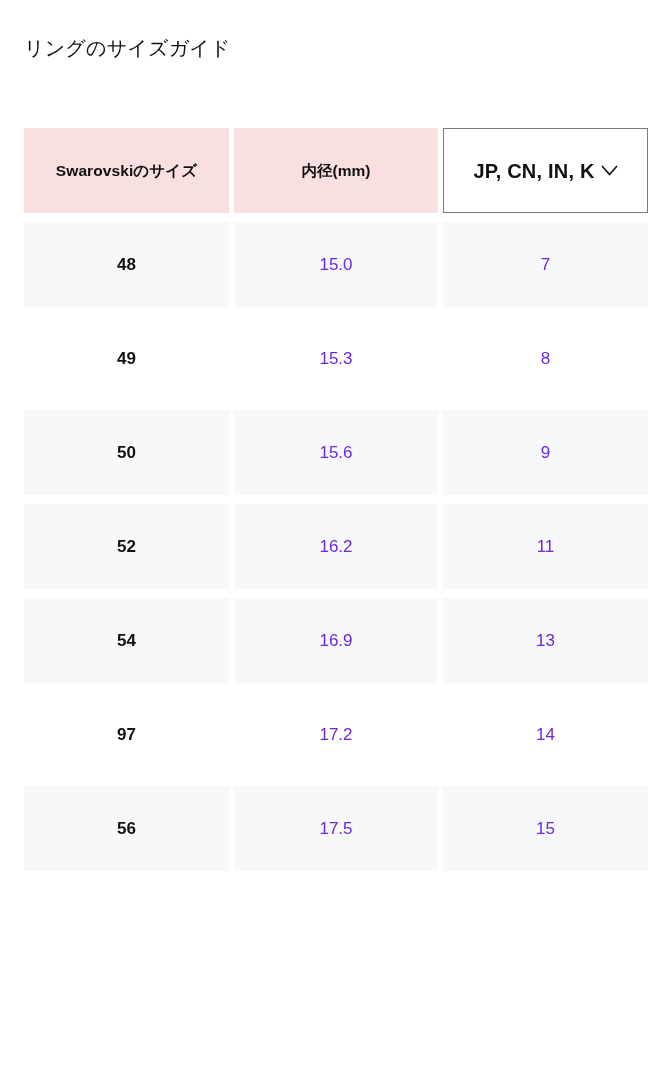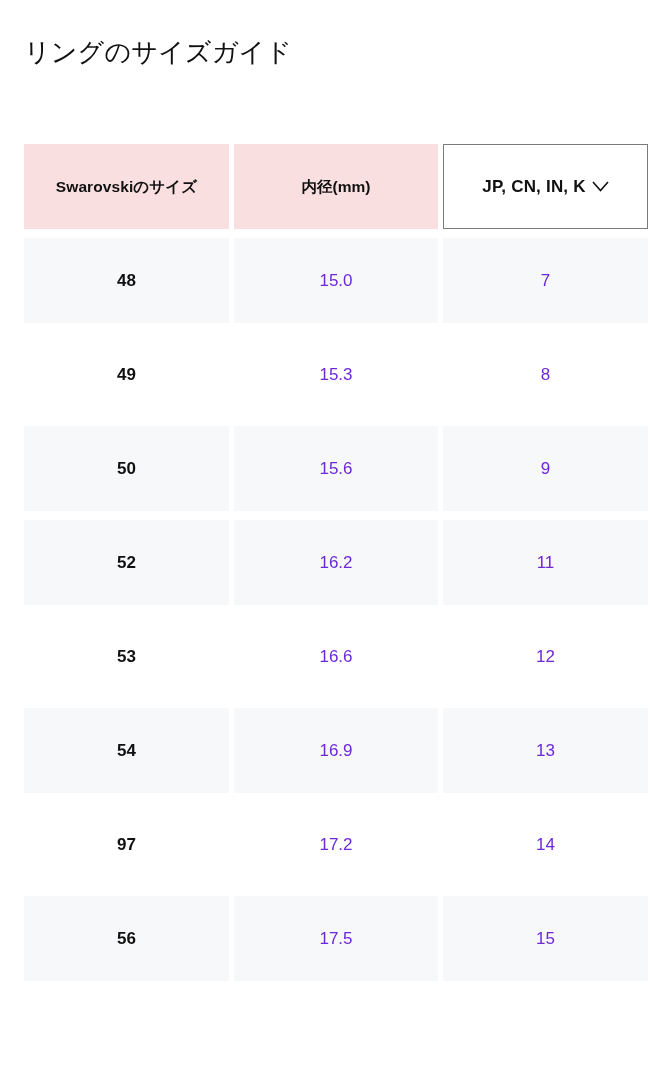--- a/index.html
+++ b/index.html
@@ -22,33 +22,33 @@
     width: 671px;
     height: 1080px;
     box-sizing: border-box;
   }
 
   
   .page-title {
     position: absolute;
     left: 24px;
     top: 18px;
-    font-size: 26px;
+    font-size: 20px;
     line-height: 34px;
     font-weight: 400;
     letter-spacing: 0.2px;
     color: #111111;
     white-space: nowrap;
   }
 
   
   .size-table {
     position: absolute;
     left: 24px;
-    top: 144px;
+    top: 128px;
     width: 623px;
     border-collapse: separate;
     border-spacing: 5px 9px;
     table-layout: fixed;
   }
   .size-table.offset {
     margin: -9px -5px;
   }
 
   col.c1 { width: 205px; }
@@ -84,21 +84,21 @@
     display: flex;
     align-items: center;
     justify-content: center;
     gap: 6px;
     width: 100%;
     overflow: hidden;
   }
   .dropdown-label {
     white-space: nowrap;
     overflow: hidden;
-    font-size: 17px;
+    font-size: 20px;
     font-weight: 700;
     letter-spacing: 0.2px;
   }
   .chevron {
     flex: 0 0 auto;
     width: 17px;
     height: 11px;
     display: block;
   }
   .chevron svg { display: block; }
@@ -167,25 +167,20 @@
         <tr class="shaded">
           <td class="bcell first">50</td>
           <td class="bcell">15.6</td>
           <td class="bcell">9</td>
         </tr>
         <tr class="shaded">
           <td class="bcell first">52</td>
           <td class="bcell">16.2</td>
           <td class="bcell">11</td>
         </tr>
-        <tr>
-          <td class="bcell first">53</td>
-          <td class="bcell">16.6</td>
-          <td class="bcell">12</td>
-        </tr>
         <tr class="shaded">
           <td class="bcell first">54</td>
           <td class="bcell">16.9</td>
           <td class="bcell">13</td>
         </tr>
         <tr>
           <td class="bcell first">97</td>
           <td class="bcell">17.2</td>
           <td class="bcell">14</td>
         </tr>

